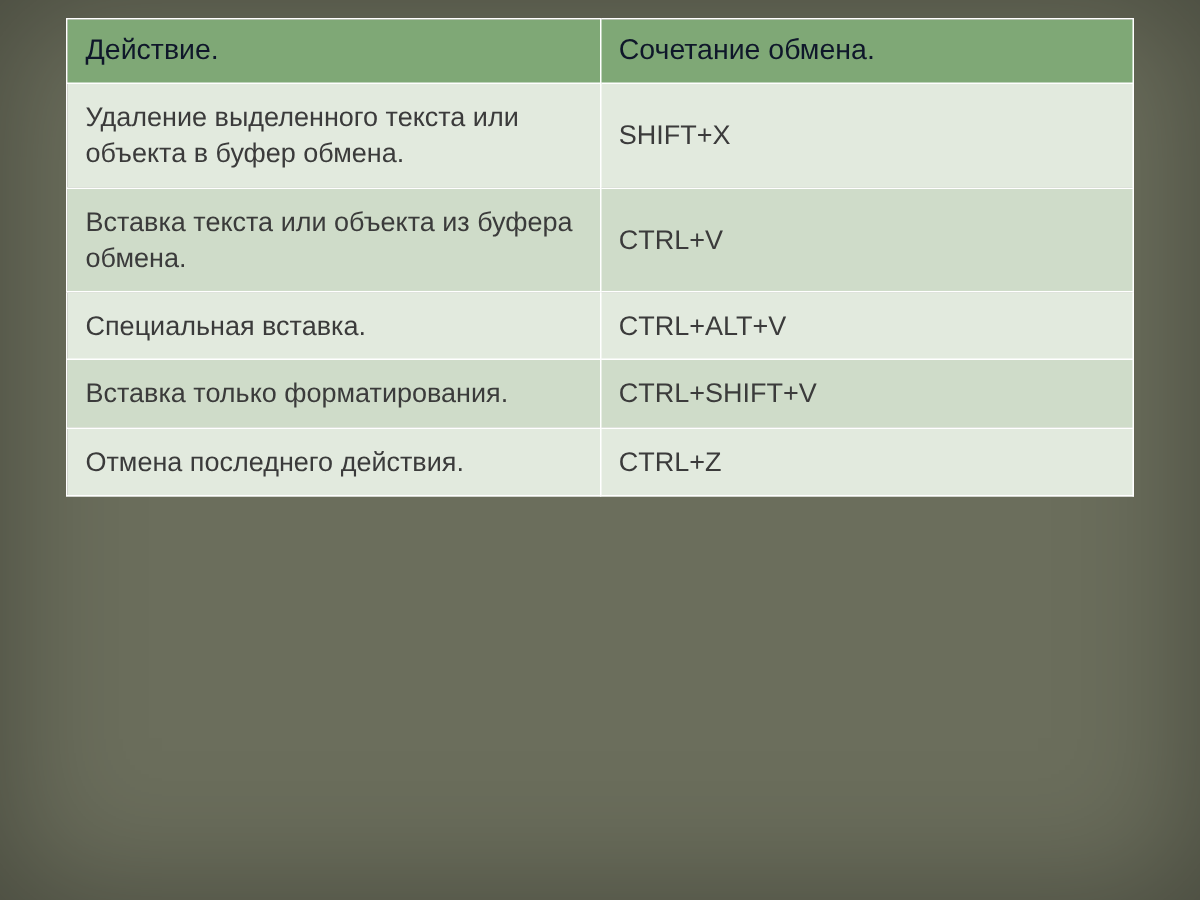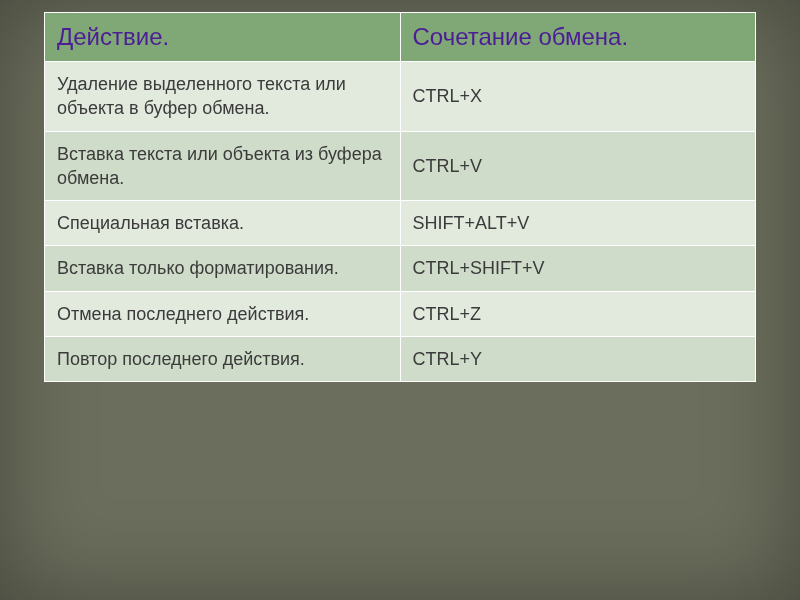--- a/index.html
+++ b/index.html
@@ -23,26 +23,26 @@
     position: absolute;
     left: 44px;
     right: 44px;
     top: 12px;
     border-collapse: collapse;
     width: calc(100% - 88px);
     table-layout: fixed;
   }
   .table th {
     background: #7fa876;
-    color: #4c1d95;
+    color: #0f172a;
     font-weight: 400;
     text-align: left;
     padding: 10px 12px 10px 12px;
     border: 1px solid #ffffff;
-    font-size: 24px;
+    font-size: 19px;
   }
   .table td {
     padding: 10px 12px 10px 12px;
     border: 1px solid #ffffff;
     vertical-align: middle;
     line-height: 1.35;
     font-size: 18px;
     color: #3b3b3b;
   }
   .table tbody tr:nth-child(odd)  td { background: #e2eade; }
@@ -61,38 +61,34 @@
   </colgroup>
   <thead>
     <tr>
       <th>Действие.</th>
       <th>Сочетание обмена.</th>
     </tr>
   </thead>
   <tbody>
     <tr>
       <td>Удаление выделенного текста или объекта в буфер обмена.</td>
-      <td>CTRL+X</td>
+      <td>SHIFT+X</td>
     </tr>
     <tr>
       <td>Вставка текста или объекта из буфера обмена.</td>
       <td>CTRL+V</td>
     </tr>
     <tr>
       <td>Специальная вставка.</td>
-      <td>SHIFT+ALT+V</td>
+      <td>CTRL+ALT+V</td>
     </tr>
     <tr>
       <td>Вставка только форматирования.</td>
       <td>CTRL+SHIFT+V</td>
     </tr>
     <tr>
       <td>Отмена последнего действия.</td>
       <td>CTRL+Z</td>
     </tr>
-    <tr>
-      <td>Повтор последнего действия.</td>
-      <td>CTRL+Y</td>
-    </tr>
   </tbody>
 </table>
 
 </div>
 
 </body></html>

